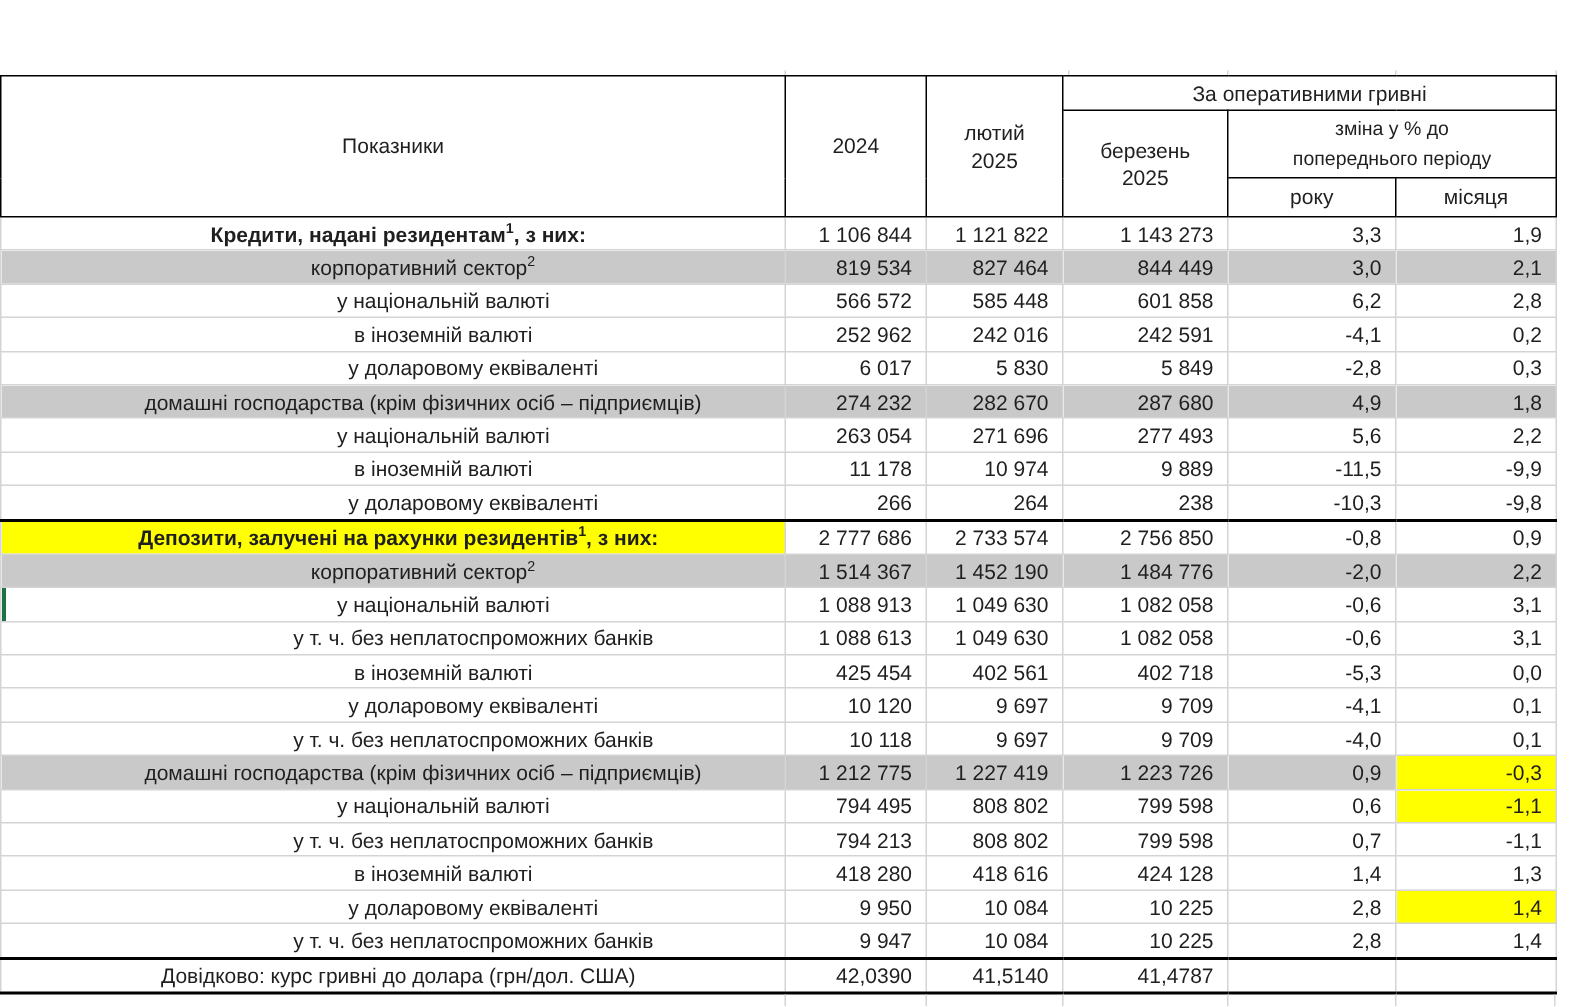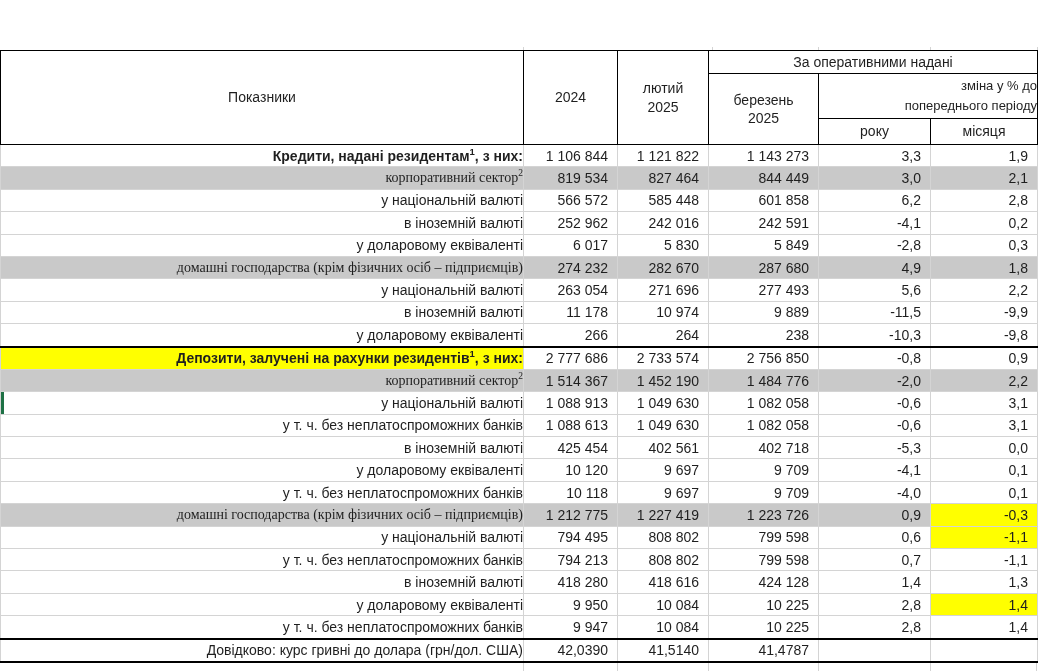--- a/index.html
+++ b/index.html
@@ -17,30 +17,30 @@
   
   table.stats{
     position:absolute;left:0;top:50px;width:1037px;table-layout:fixed;
     border-collapse:collapse;font-size:14px;
   }
   thead th{
     border:1px solid #000;font-weight:400;text-align:center;vertical-align:middle;
     padding:0;font-size:14px;line-height:1.3;background:#fff;
   }
   thead th.hb{border-bottom:1.5px solid #000;}
-  thead th.small{font-size:13px;line-height:1.55;text-align:right;}
+  thead th.small{font-size:13px;line-height:1.55;}
   .h1{height:23px;} .h2{height:45px;} .h3{height:26px;}
   tbody td{
     border:1px solid var(--grid,#d4d4d4);height:21.4px;padding:0;vertical-align:middle;
     white-space:nowrap;overflow:hidden;background:#fff;
   }
   tbody tr{height:22.4px;}
-  td.lbl{text-align:right;}
+  td.lbl{text-align:center;}
   td.num{text-align:right;padding-right:9px;}
-  .ind-0{padding-left:7px;} .ind-1{padding-left:40px;font-family:Liberation Serif, serif;} .ind-2{padding-left:67px;margin-left:17px;} .ind-3{padding-left:107px;}
+  .ind-0{padding-left:7px;} .ind-1{padding-left:40px;} .ind-2{padding-left:67px;margin-left:17px;} .ind-3{padding-left:107px;}
   tr.r-bold td.lbl{font-weight:700;}
   tr.r-bold-yellow td.lbl{font-weight:700;background:var(--yellow,#ffff00);}
   tr.r-gray td{background:var(--gray,#c9c9c9);}
   td.hl-yellow{background:var(--yellow,#ffff00) !important;}
   tr.top-black td{border-top:2px solid #000;}
   tr.bottom-black td{border-bottom:2px solid #000;}
   td.sel-left{box-shadow:inset 3px 0 0 var(--selgreen,#1e7145);}
   sup.fn{font-size:9.5px;line-height:0;vertical-align:super;}
   
   .bottom-band{position:absolute;left:0;top:662px;width:1049px;height:9px;}
@@ -70,21 +70,21 @@
         <col style="width:107px">
     </colgroup>
     <thead>
       <tr class="h1">
         <th rowspan="3" class="hb">Показники</th>
         <th rowspan="3" class="hb">2024</th>
         <th rowspan="3" class="hb">
           <div>лютий</div>
           <div>2025</div>
         </th>
-        <th colspan="3">За оперативними надані</th>
+        <th colspan="3">За оперативними гривні</th>
       </tr>
       <tr class="h2">
         <th rowspan="2" class="hb">
           <div>березень</div>
           <div>2025</div>
         </th>
         <th colspan="2" class="small">
           <div>зміна у % до</div>
           <div>попереднього періоду</div>
         </th>

